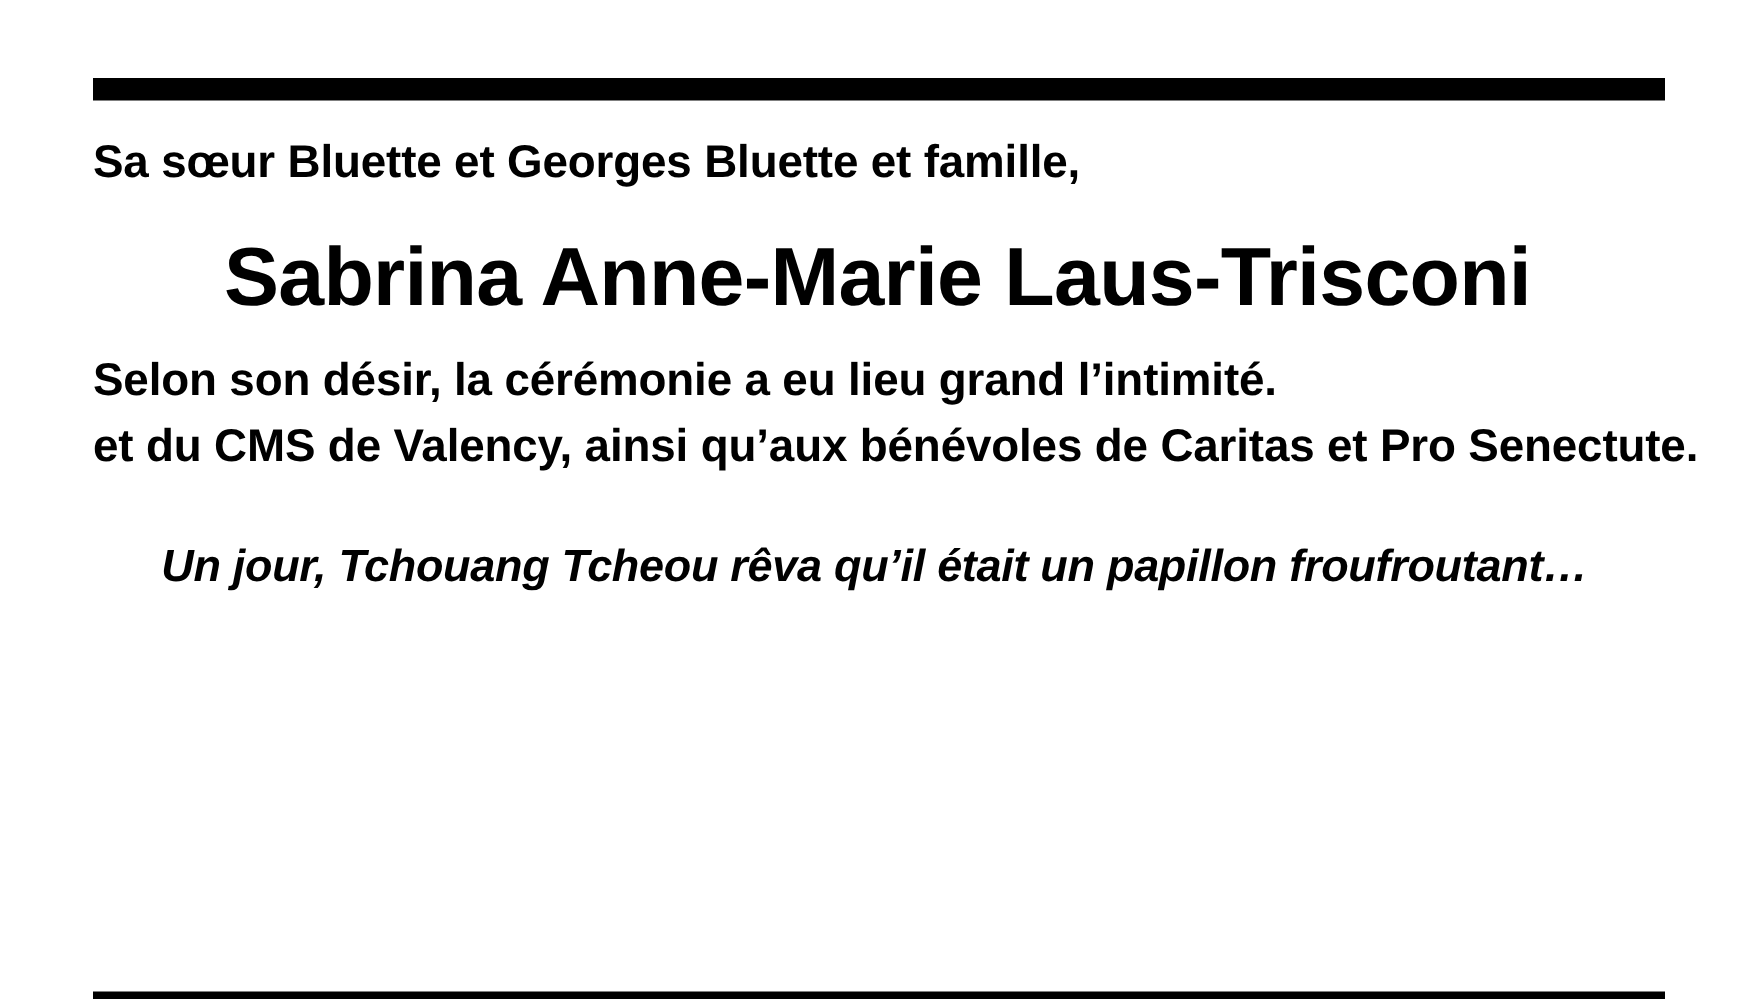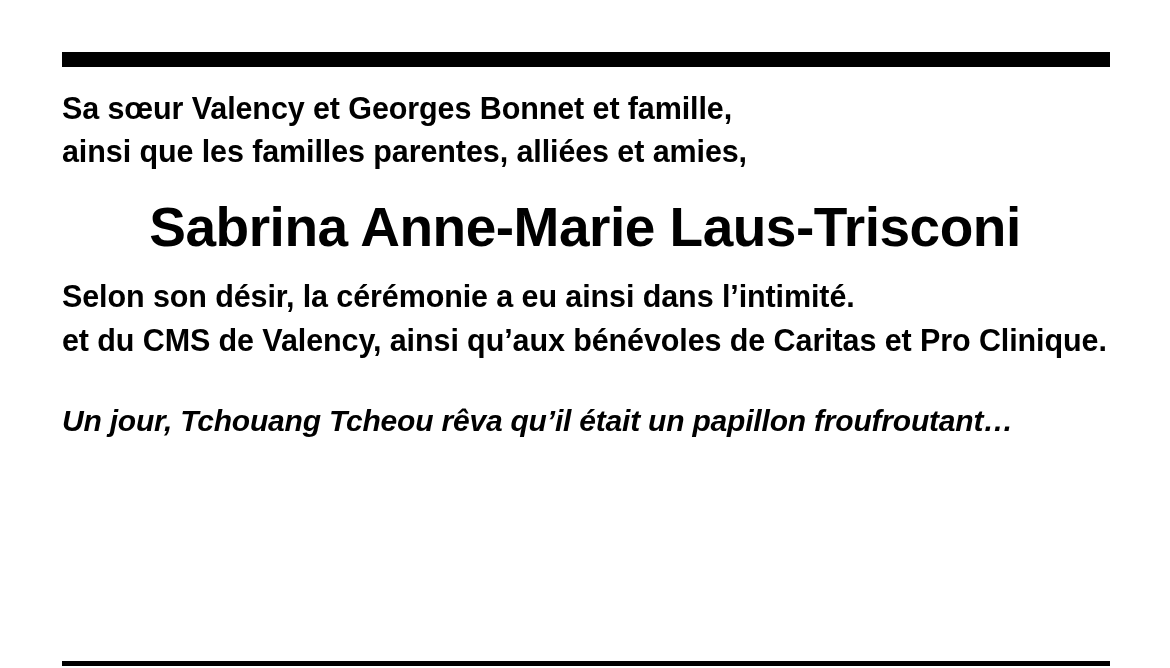--- a/index.html
+++ b/index.html
@@ -46,21 +46,21 @@
     line-height: 64px;
     margin-top: 22px;
     margin-bottom: 16px;
     white-space: nowrap;
   }
   .details .line {
     line-height: 43.5px;
   }
   .quote {
     margin-top: 42px;
-    text-align: left;
+    text-align: center;
     font-size: 30px;
     font-weight: 700;
     font-style: italic;
     letter-spacing: -0.2px;
     white-space: nowrap;
     padding-right: 4px;
   }
   .rule-bottom {
     position: absolute;
     left: 62px;
@@ -71,28 +71,27 @@
   }
 </style>
 </head>
 <body>
 
 <div class="notice">
 
   <div class="rule-top"></div>
 
   <div class="intro">
-    <div class="line">Sa sœur Valency et Georges Bonnet et famille,</div>
-    <div class="line">ainsi que les familles parentes, alliées et amies,</div>
+    <div class="line">Sa sœur Bluette et Georges Bluette et famille,</div>
   </div>
 
   <div class="deceased-name">Sabrina Anne-Marie Laus-Trisconi</div>
 
   <div class="details">
-    <div class="line">Selon son désir, la cérémonie a eu ainsi dans l’intimité.</div>
-    <div class="line">et du CMS de Valency, ainsi qu’aux bénévoles de Caritas et Pro Clinique.</div>
+    <div class="line">Selon son désir, la cérémonie a eu lieu grand l’intimité.</div>
+    <div class="line">et du CMS de Valency, ainsi qu’aux bénévoles de Caritas et Pro Senectute.</div>
   </div>
 
   <div class="quote">Un jour, Tchouang Tcheou rêva qu’il était un papillon froufroutant…</div>
 
   <div class="rule-bottom"></div>
 
 </div>
 
 </body></html>

